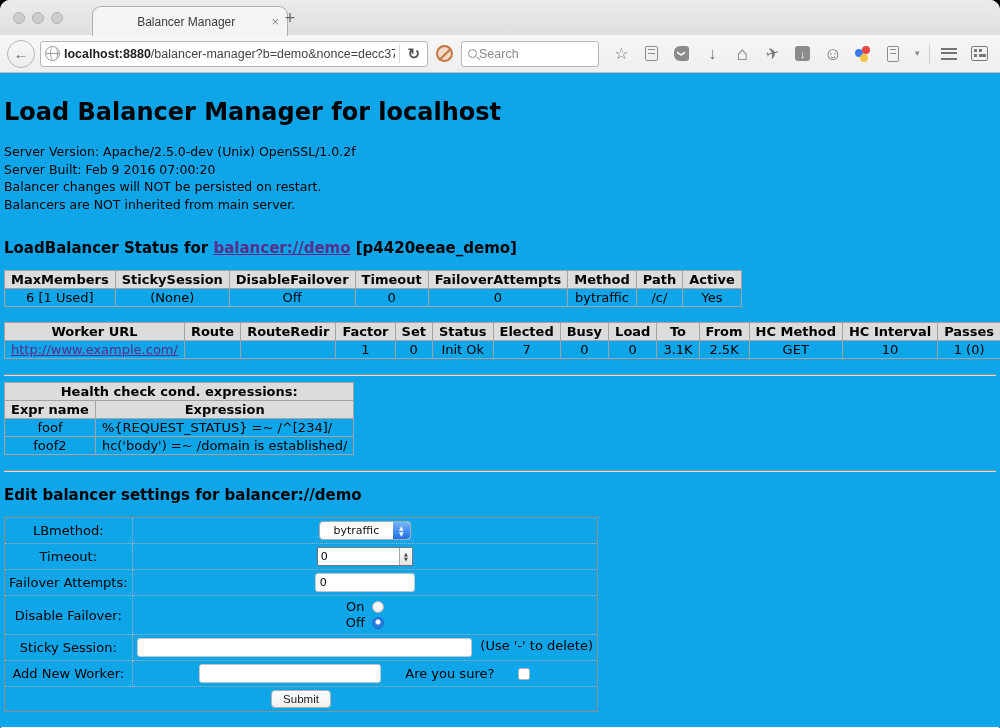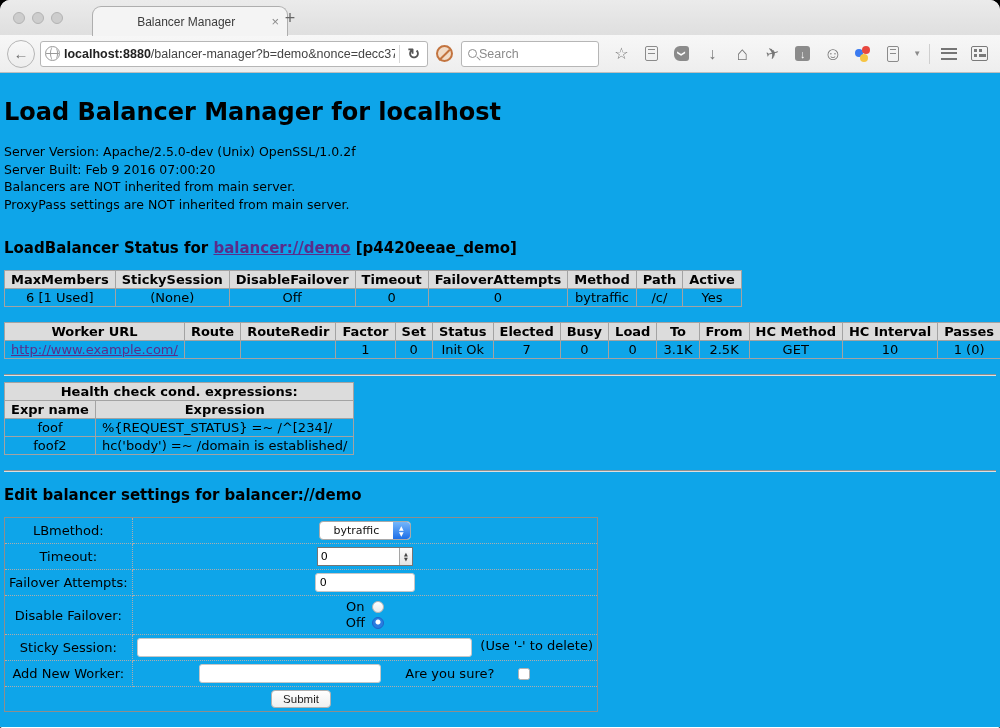--- a/index.html
+++ b/index.html
@@ -184,22 +184,22 @@
         </div>
     </div>
   </div>
 
   <div class="content">
     <h1 class="pagetitle">Load Balancer Manager for localhost</h1>
 
     <div>
       <div class="infoline">Server Version: Apache/2.5.0-dev (Unix) OpenSSL/1.0.2f</div>
       <div class="infoline">Server Built: Feb 9 2016 07:00:20</div>
+      <div class="infoline">Balancer changes will NOT be persisted on restart.</div>
       <div class="infoline">Balancers are NOT inherited from main server.</div>
-      <div class="infoline">ProxyPass settings are NOT inherited from main server.</div>
     </div>
 
     <h3 class="sect"><span>LoadBalancer Status for </span><a href="#">balancer://demo</a><span> [p4420eeae_demo]</span></h3>
 
     <table class="data">
       <tbody>
           <tr>
         <th>MaxMembers</th>
         <th>StickySession</th>
         <th>DisableFailover</th>

